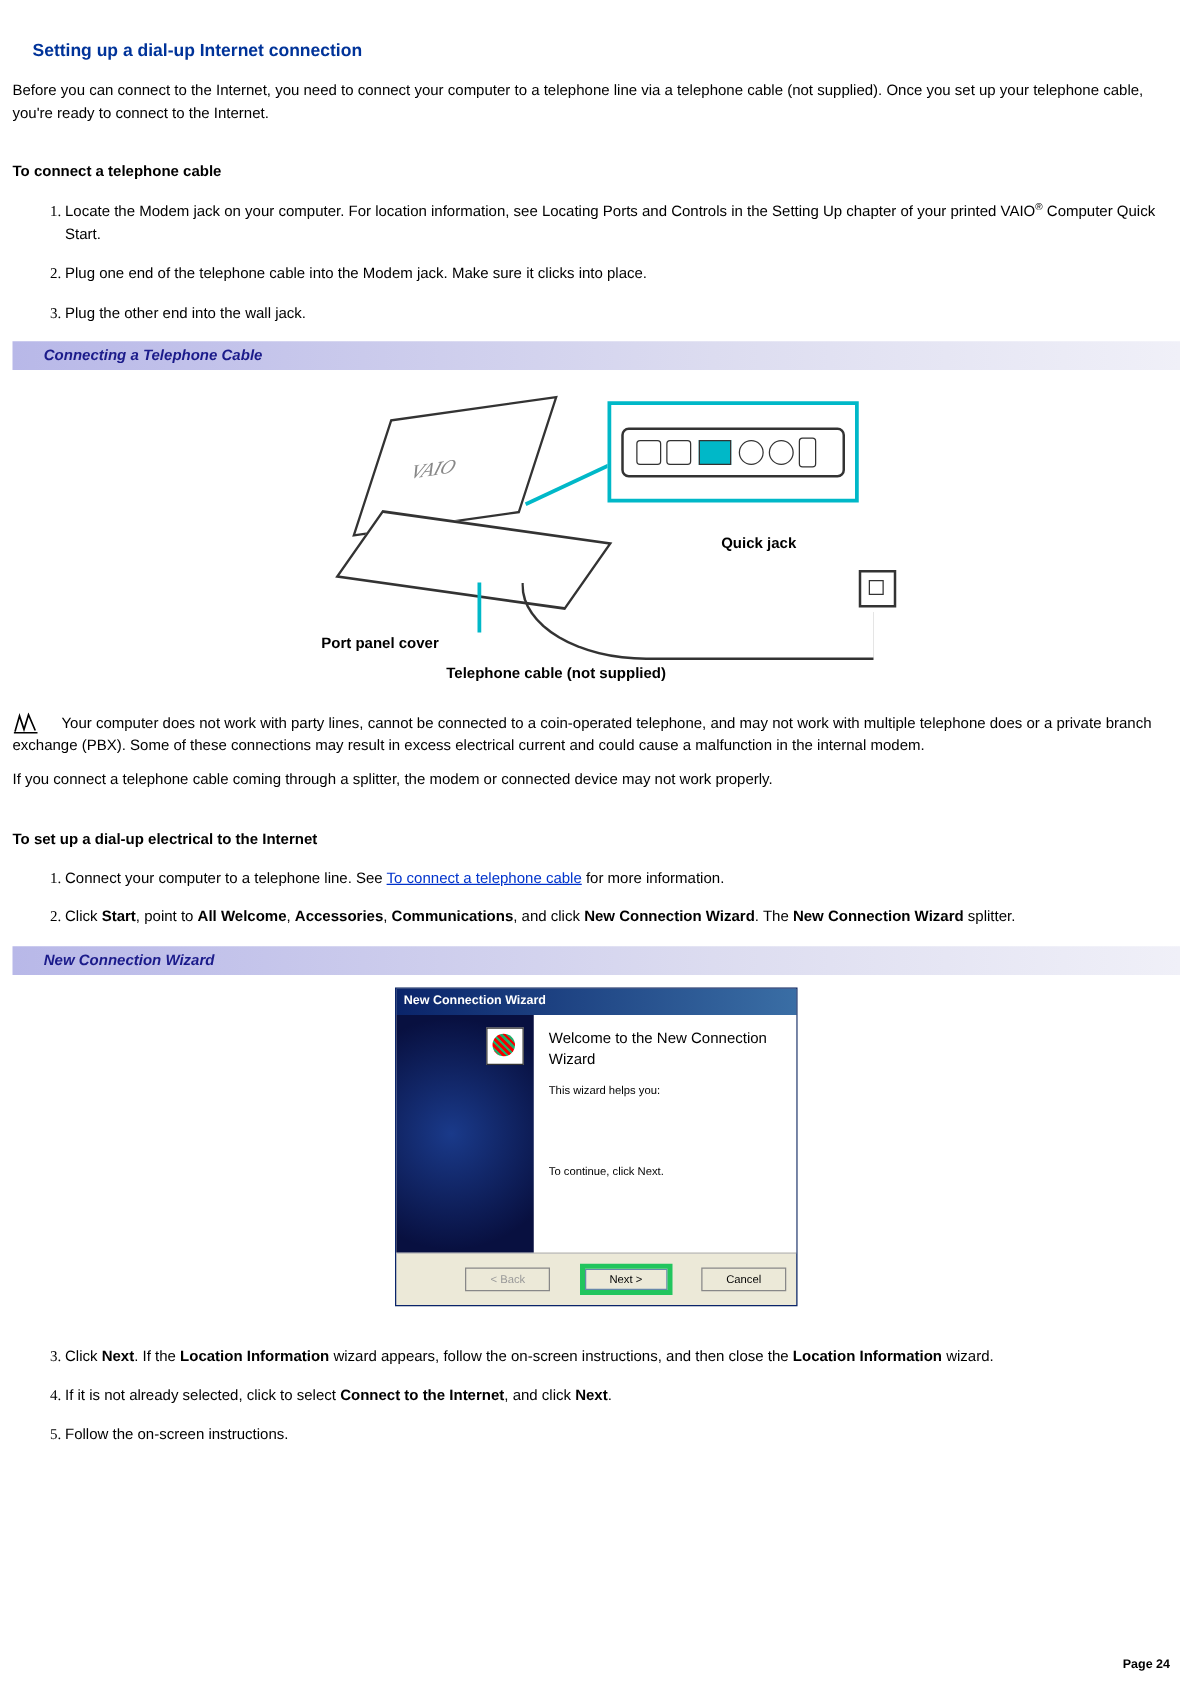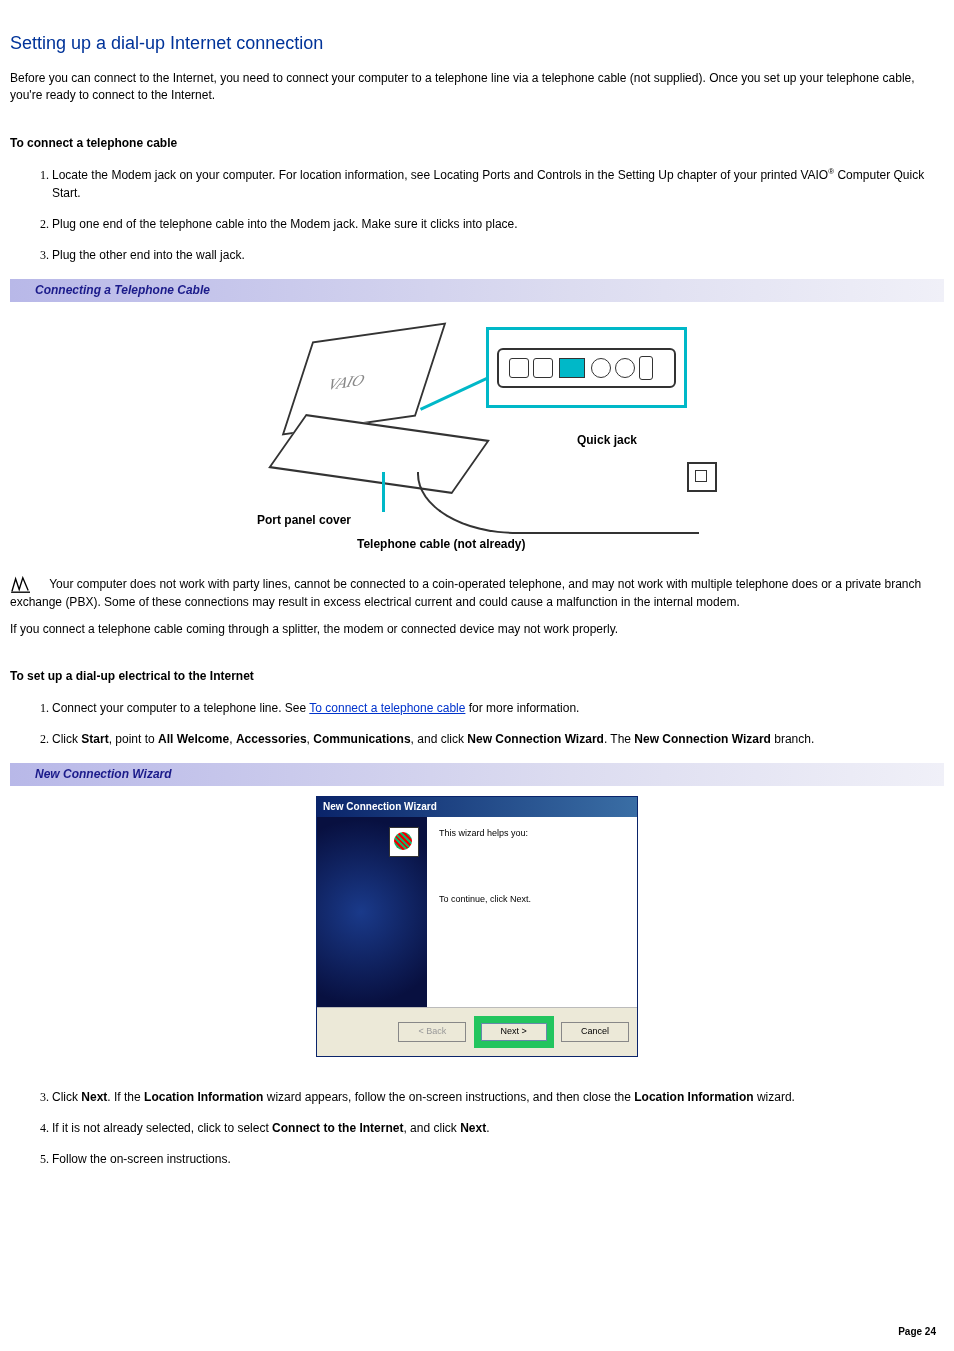--- a/index.html
+++ b/index.html
@@ -6,23 +6,23 @@
     font-family: Verdana, Arial, sans-serif;
     font-size: 12px;
     color: #000;
     margin: 0;
     padding: 8px 10px 40px 10px;
     width: 934px;
     line-height: 1.45;
   }
   h2.section-title {
     color: #003399;
-    font-size: 18px;
-    font-weight: normal;
-    margin: 22px 0 14px 0;
+    font-size: 14px;
+    font-weight: bold;
+    margin: 22px 0 14px 16px;
   }
   p { margin: 0 0 10px 0; }
   .sub-head {
     font-weight: bold;
     margin: 30px 0 12px 0;
   }
   ol.steps {
     margin: 14px 0 10px 0;
     padding-left: 42px;
   }
@@ -221,25 +221,25 @@
     text-align: right;
     border-top: 1px solid #bbb;
   }
   .xp-btn {
     display: inline-block;
     min-width: 54px;
     font-size: 9px;
     padding: 2px 6px;
     border: 1px solid #888;
     background: #ece9d8;
-    margin-left: 4px;
+    margin-left: 20px;
     text-align: center;
   }
   .xp-btn.disabled { color: #999; }
-  .xp-btn.default { border: 7px solid #22c55e; box-shadow: 0 0 0 1px #68a inset; }
+  .xp-btn.default { border: 4px solid #22c55e; box-shadow: 0 0 0 1px #68a inset; }
   .page-num {
     position: fixed;
     bottom: 12px;
     right: 18px;
     font-size: 10px;
     font-weight: bold;
   }
 </style>
 </head>
 <body>
@@ -272,21 +272,21 @@
           <div class="slot c"></div>
         <div class="slot d"></div>
           <div class="slot e"></div>
           <div class="slot f"></div>
       </div>
     </div>
     <div class="cable-line"></div>
     <div class="wall-jack"></div>
     <div class="label modem">Quick jack</div>
     <div class="label portcover">Port panel cover</div>
-    <div class="label cable">Telephone cable (not already)</div>
+    <div class="label cable">Telephone cable (not supplied)</div>
   </div>
 </div>
 
 <p>
   <span class="note-icon">
     <svg viewBox="0 0 24 20">
         <path d="M2 17 L6 3 L10 15 L14 2 L20 16" stroke="#000" stroke-width="1.5" fill="none"></path>
         <line x1="1" y1="18" x2="22" y2="18" stroke="#000" stroke-width="1.5"></line>
       </svg>
   </span>
@@ -295,33 +295,34 @@
 
 <p>If you connect a telephone cable coming through a splitter, the modem or connected device may not work properly.</p>
 
 <p class="sub-head">To set up a dial-up electrical to the Internet</p>
 
 <ol class="steps">
   <li><span class="body">
     <span>Connect your computer to a telephone line. See </span><a href="#" class="inline-link">To connect a telephone cable</a><span> for more information.</span>
   </span></li>
   <li><span class="body">
-    <span>Click </span><b>Start</b><span>, point to </span><b>All Welcome</b><span>, </span><b>Accessories</b><span>, </span><b>Communications</b><span>, and click </span><b>New Connection Wizard</b><span>. The </span><b>New Connection Wizard</b><span> branch.</span>
+    <span>Click </span><b>Start</b><span>, point to </span><b>All Welcome</b><span>, </span><b>Accessories</b><span>, </span><b>Communications</b><span>, and click </span><b>New Connection Wizard</b><span>. The </span><b>New Connection Wizard</b><span> splitter.</span>
   </span></li>
 </ol>
 
 <div class="caption-bar">New Connection Wizard</div>
 <div class="figure-wrap">
   <div class="xp-wizard">
     <div class="xp-titlebar">New Connection Wizard</div>
     <div class="xp-body">
       <div class="xp-side">
         <div class="xp-side-icon"></div>
       </div>
       <div class="xp-main">
+        <h4>Welcome to the New Connection Wizard</h4>
         <div>This wizard helps you:</div>
         <div style="margin-top:52px">To continue, click Next.</div>
       </div>
     </div>
     <div class="xp-footer">
       <span class="xp-btn disabled">&lt; Back</span>
       <span class="xp-btn default">Next &gt;</span>
       <span class="xp-btn">Cancel</span>
     </div>
   </div>

